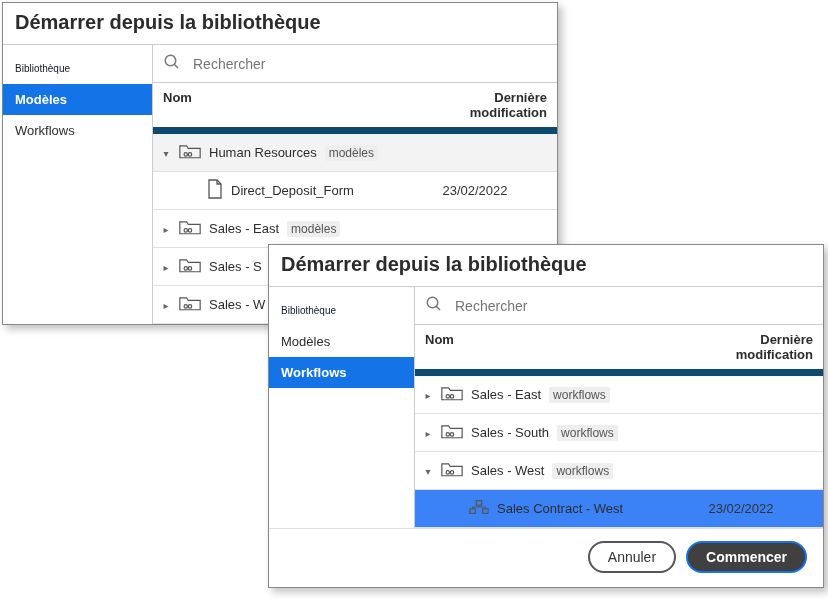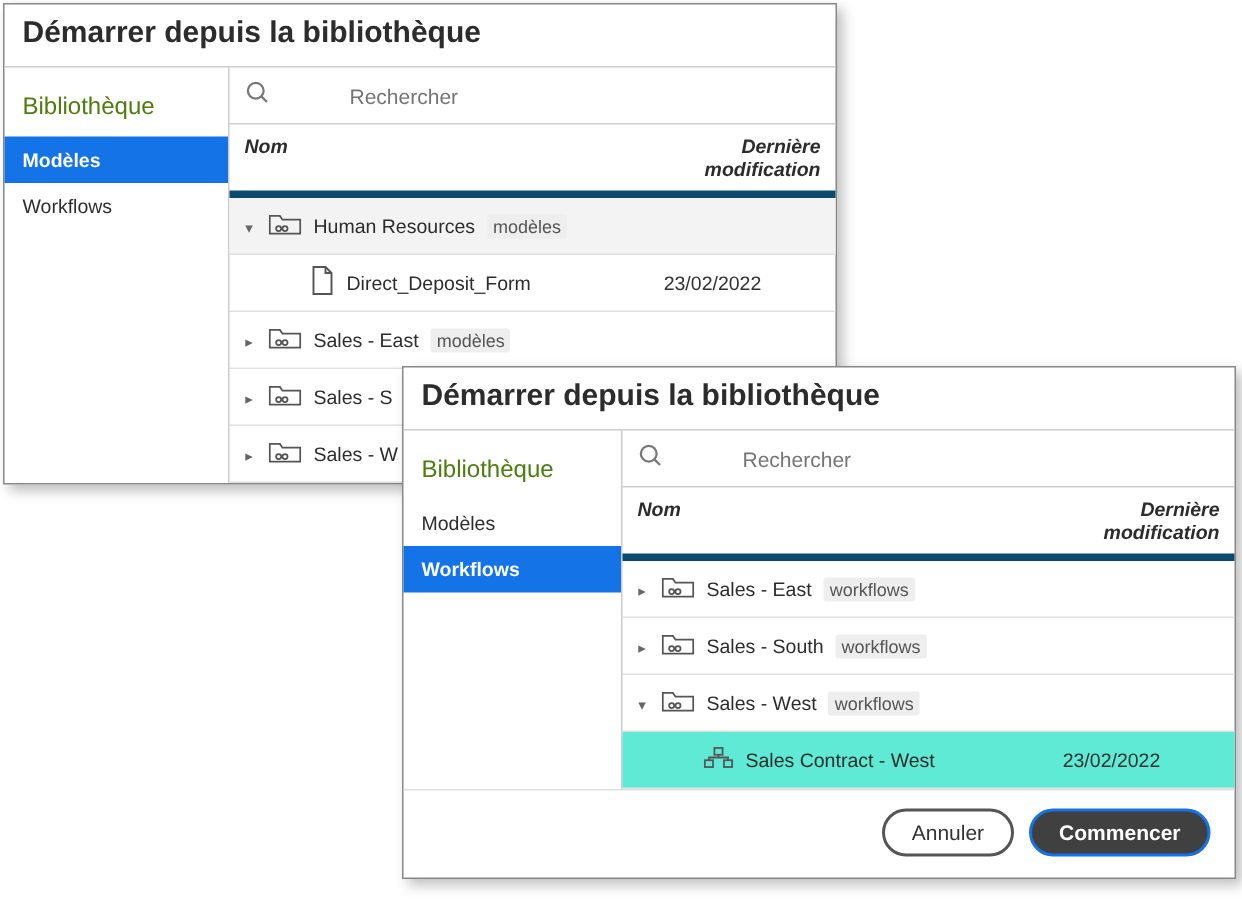--- a/index.html
+++ b/index.html
@@ -29,22 +29,22 @@
     display: flex;
     border-top: 1px solid #ccc;
   }
   .sidebar {
     width: 150px;
     border-right: 1px solid #ccc;
     padding-top: 8px;
   }
   .sidebar-heading {
     padding: 10px 12px 10px 12px;
-    font-size: 16px;
-    color: #4d7c0f;
+    font-size: 10px;
+    color: #0f172a;
   }
   .sidebar-item {
     padding: 8px 12px;
     font-size: 13px;
     cursor: pointer;
   }
   .sidebar-item.selected {
     background: #1473e6;
     color: #fff;
     font-weight: 600;
@@ -65,29 +65,27 @@
     stroke: #777; fill: none;
     stroke-width: 2;
   }
   .search-input {
     border: none;
     outline: none;
     font-size: 14px;
     color: #555;
     background: transparent;
     width: 100%;
-    margin-left: 40px;
   }
   .header-row {
     display: flex;
     border-top: 1px solid #ccc;
-    border-bottom: 5px solid #0c4a6e;
+    border-bottom: 7px solid #0c4a6e;
     font-weight: 600;
     font-size: 13px;
-    font-style: italic;
   }
   .col-name { flex: 1; padding: 7px 10px; }
   .col-date { width: 150px; padding: 7px 10px; text-align: right; }
   .tree-row {
     display: flex;
     align-items: center;
     border-bottom: 1px solid #e0e0e0;
     min-height: 38px;
     padding: 0 8px;
   }
@@ -98,21 +96,21 @@
     gap: 8px;
   }
   .tree-row .cell-date {
     width: 140px;
     text-align: center;
     padding-right: 8px;
     color: #333;
   }
   .indent-1 { padding-left: 28px; }
   .tree-row.expanded-bg { background: #f3f3f3; }
-  .tree-row.selected-row { background: #5eead4; }
+  .tree-row.selected-row { background: #3b82f6; }
   .chevron {
     width: 10px; height: 10px;
     display: inline-block;
     color: #666;
     font-size: 10px;
     text-align: center;
   }
   .folder-icon-svg, .doc-icon-svg, .wf-icon-svg {
     flex: none;
   }

